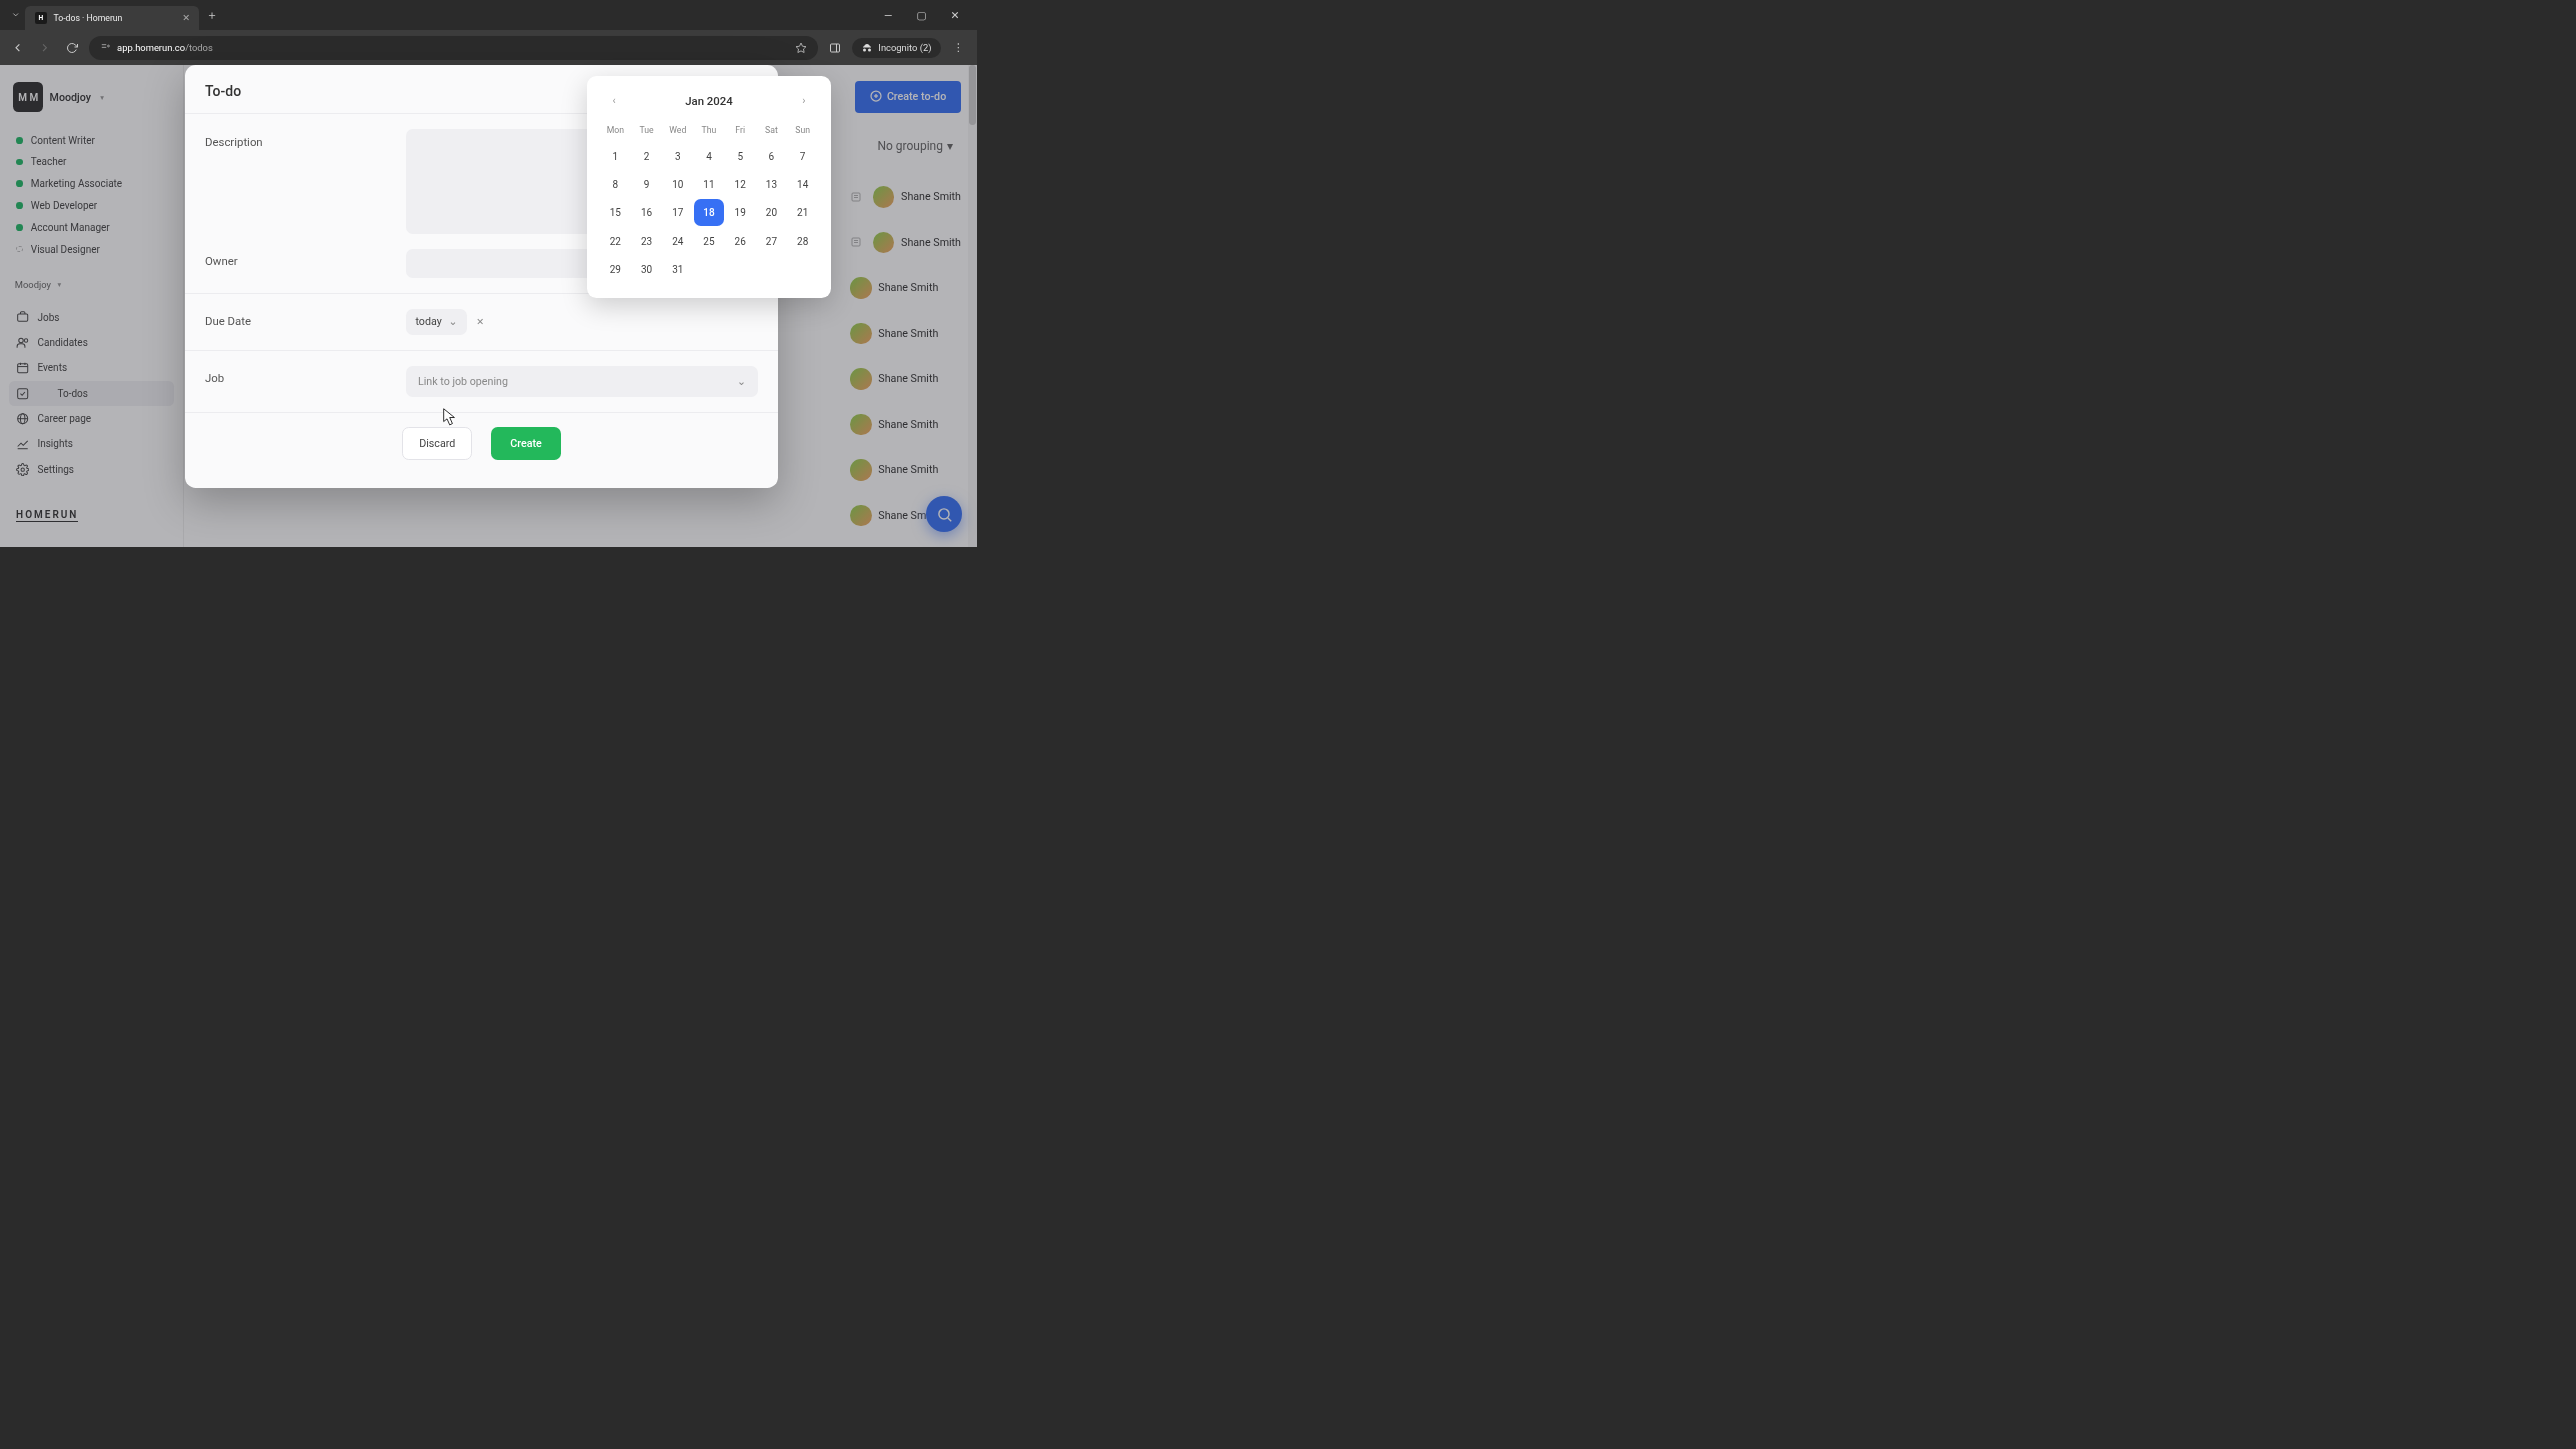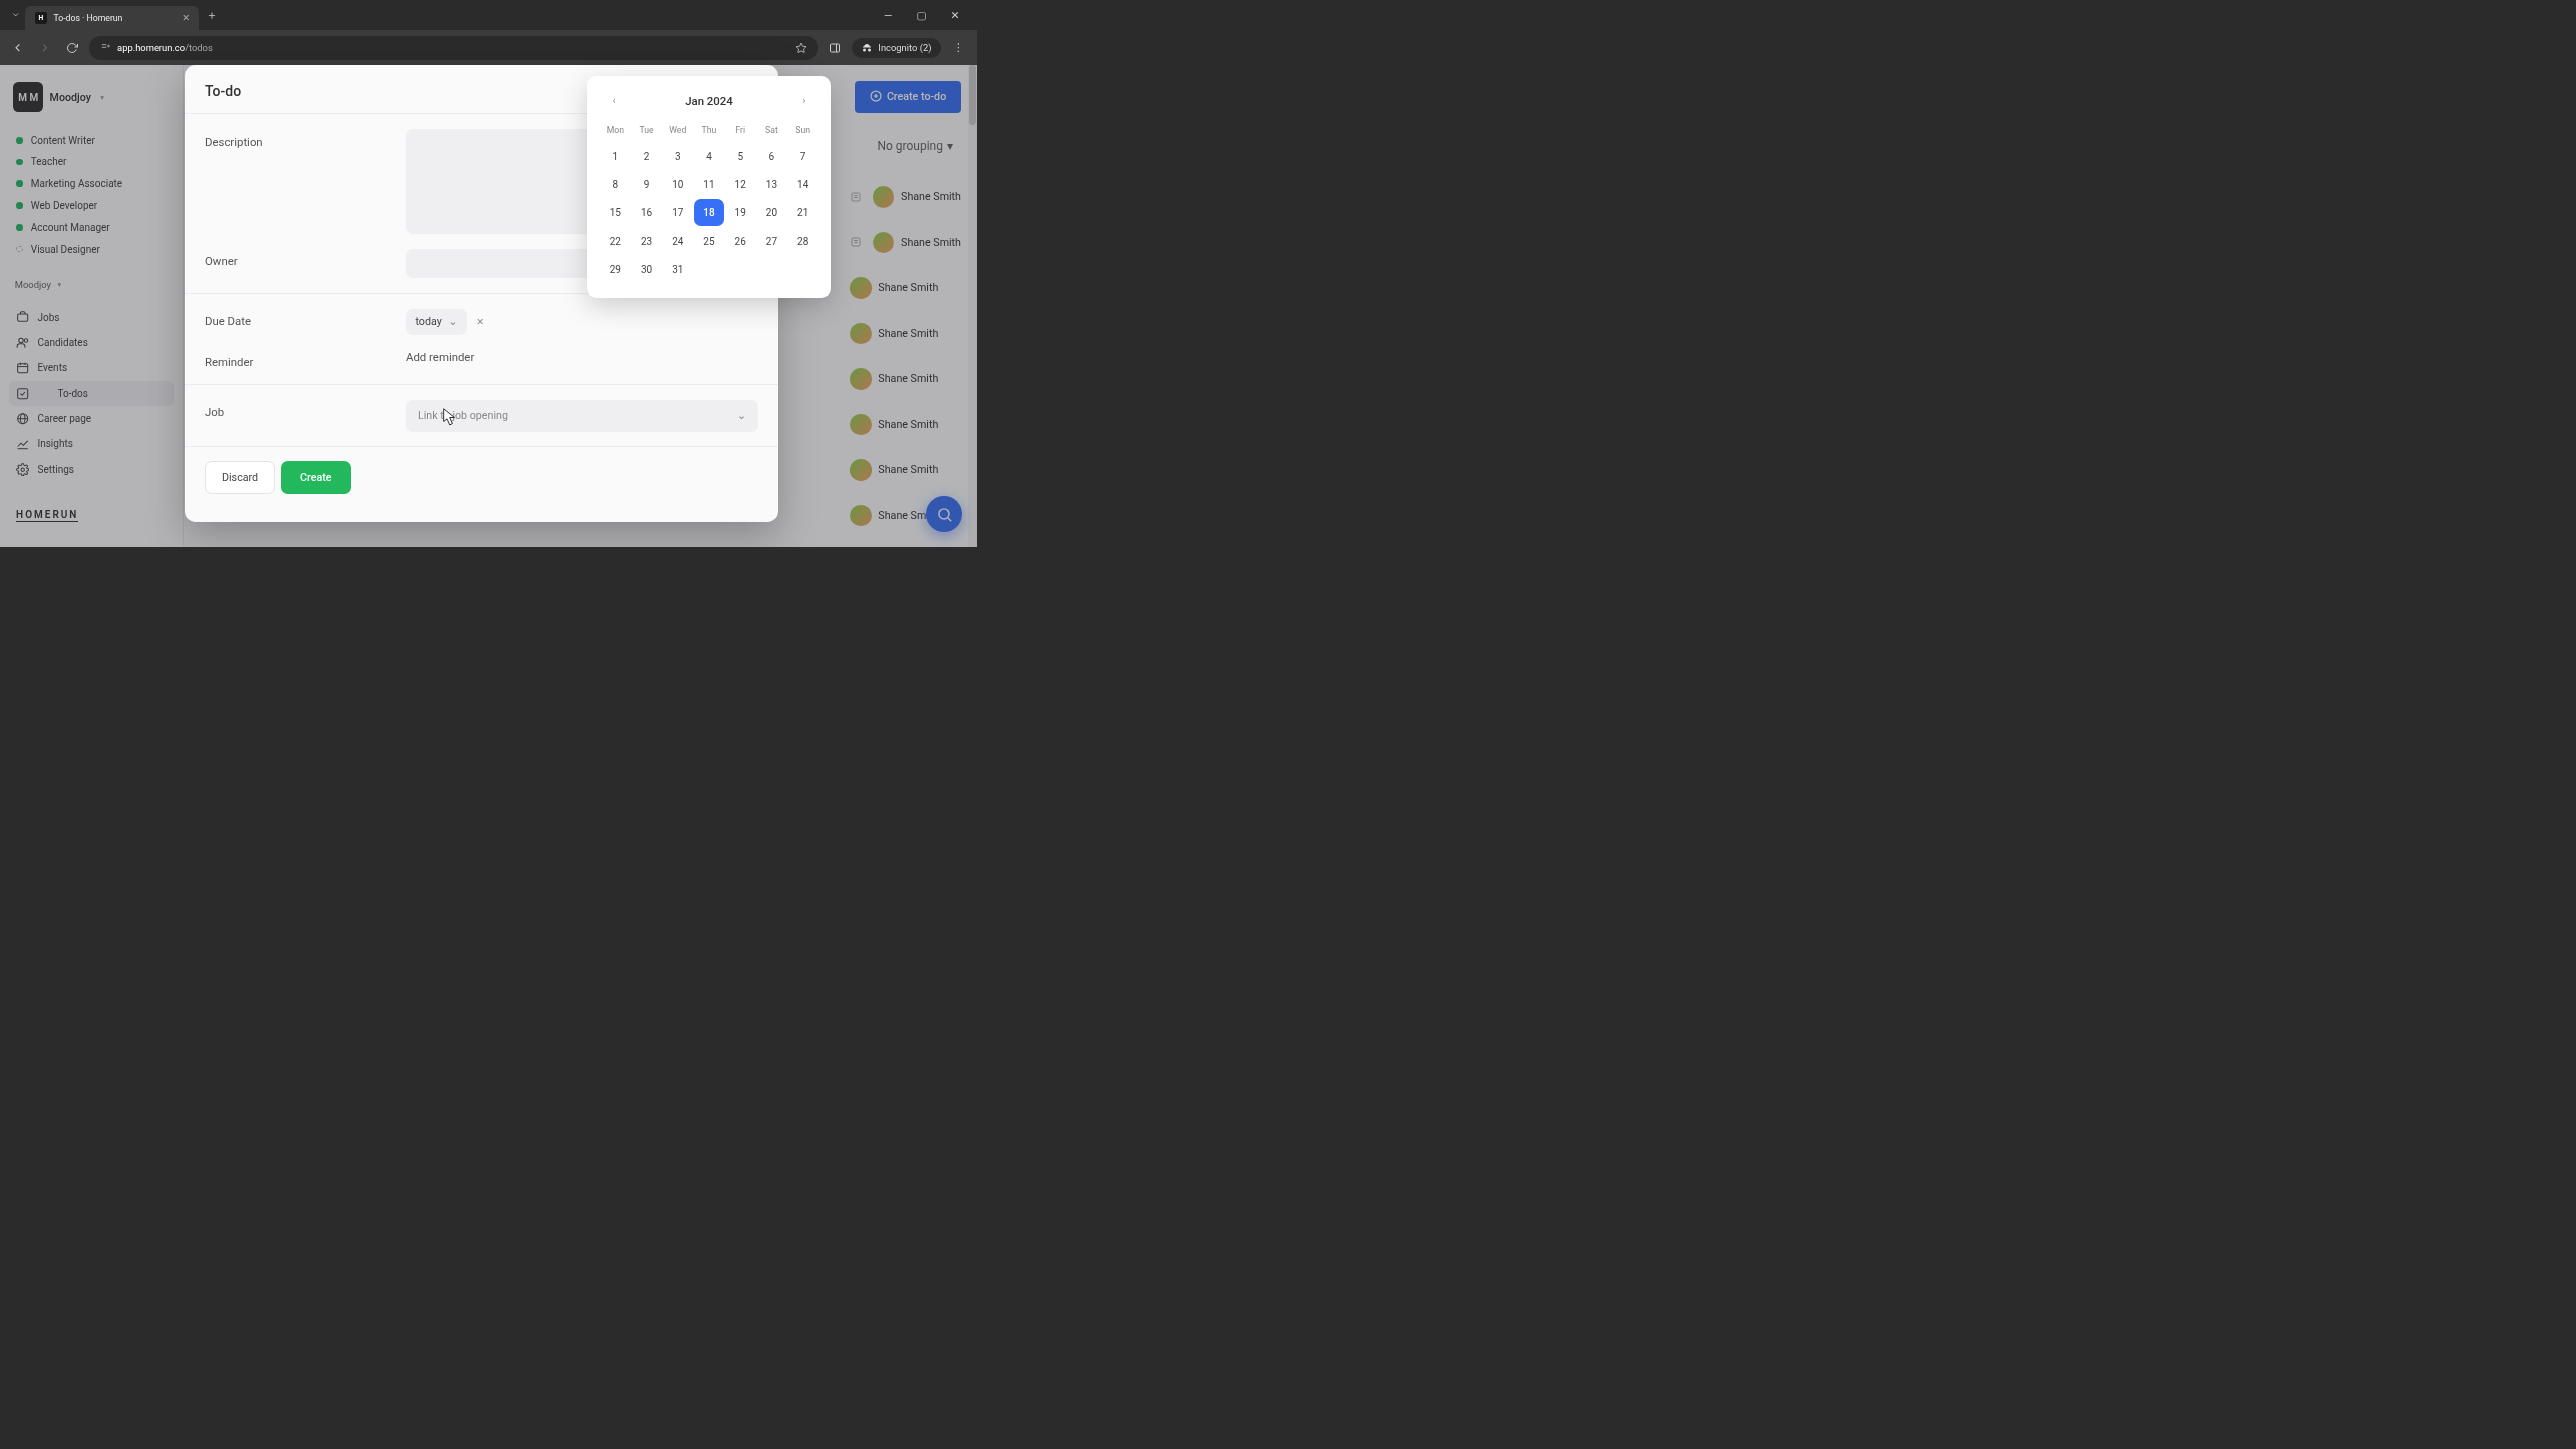--- a/index.html
+++ b/index.html
@@ -81,21 +81,21 @@
 
 .due-row { display: flex; align-items: center; gap: 6.7px; }
 .due-chip { background: #efeff2; border-radius: 6.7px; padding: 6.7px 9.4px; display: flex; align-items: center; gap: 6.7px; font-size: 10.7px; color: #444; cursor: pointer; }
 .due-clear { color: #888; cursor: pointer; font-size: 9.4px; padding: 2.7px; }
 
 .add-reminder { font-size: 11.4px; color: #555; cursor: pointer; padding: 4px 0; }
 
 .job-select { background: #efeff2; border-radius: 6.7px; padding: 9.4px 12px; display: flex; align-items: center; color: #888; font-size: 10.7px; cursor: pointer; }
 .job-select .chev-d { margin-left: auto; }
 
-.modal-footer { padding: 13.4px 20px 16px; display: flex; justify-content: flex-start; gap: 6px; border-top: 0.7px solid #ececef; }
+.modal-footer { padding: 13.4px 20px 16px; display: flex; justify-content: center; gap: 19px; border-top: 0.7px solid #ececef; }
 .btn-discard { background: #fff; border: 0.7px solid #e3e3e8; padding: 9.4px 16px; border-radius: 6.7px; font-size: 10.7px; color: #444; cursor: pointer; }
 .btn-create { background: #23b85b; border: none; color: #fff; padding: 9.4px 19px; border-radius: 6.7px; font-size: 10.7px; font-weight: 500; cursor: pointer; }
 
 
 .calendar { position: absolute; left: 402px; top: 10.7px; width: 244px; background: #fff; border-radius: 9.4px; box-shadow: 0 8px 27px rgba(0,0,0,0.18); padding: 12px 13.4px 14.8px; z-index: 10; }
 .cal-head { display: flex; align-items: center; justify-content: space-between; padding: 4px 6.7px 9.4px; }
 .cal-nav { color: #999; cursor: pointer; font-size: 10.7px; padding: 2.7px 5.4px; }
 .cal-month { font-size: 11.4px; font-weight: 500; color: #333; }
 .cal-grid { display: grid; grid-template-columns: repeat(7, 1fr); gap: 1.3px; text-align: center; }
 .cal-dow { font-size: 8.7px; color: #888; padding: 5.4px 0 6.7px; }
@@ -408,26 +408,20 @@
       <div class="form-label">Due Date</div>
       <div class="form-control due-row">
         <div class="due-chip">
           <span>today</span>
           <span style="color:#888;">⌄</span>
         </div>
         <span class="due-clear">✕</span>
       </div>
     </div>
 
-    <div class="form-section" style="padding-top:0;">
-      <div class="form-label">Reminder</div>
-      <div class="form-control">
-        <span class="add-reminder">Add reminder</span>
-      </div>
-    </div>
 
     <hr>
 
     <div class="form-section">
       <div class="form-label">Job</div>
       <div class="form-control">
         <div class="job-select">
           <span>Link to job opening</span>
           <span class="chev-d">⌄</span>
         </div>

